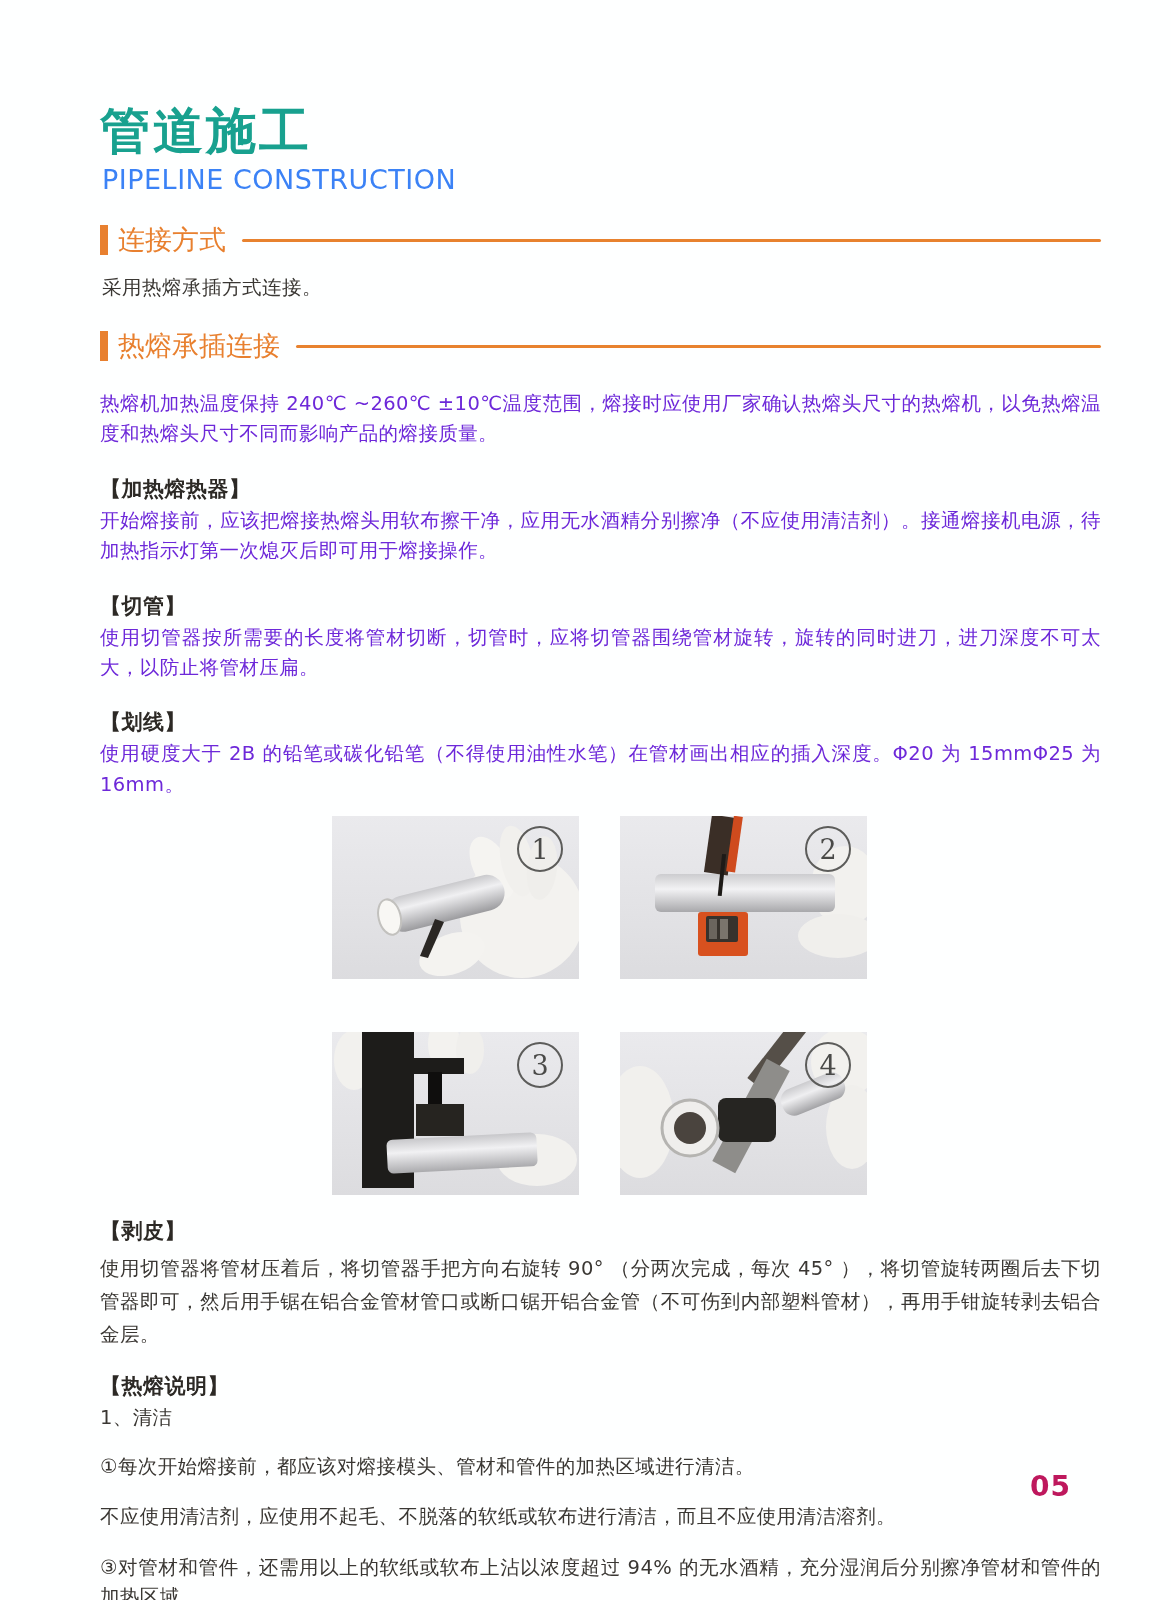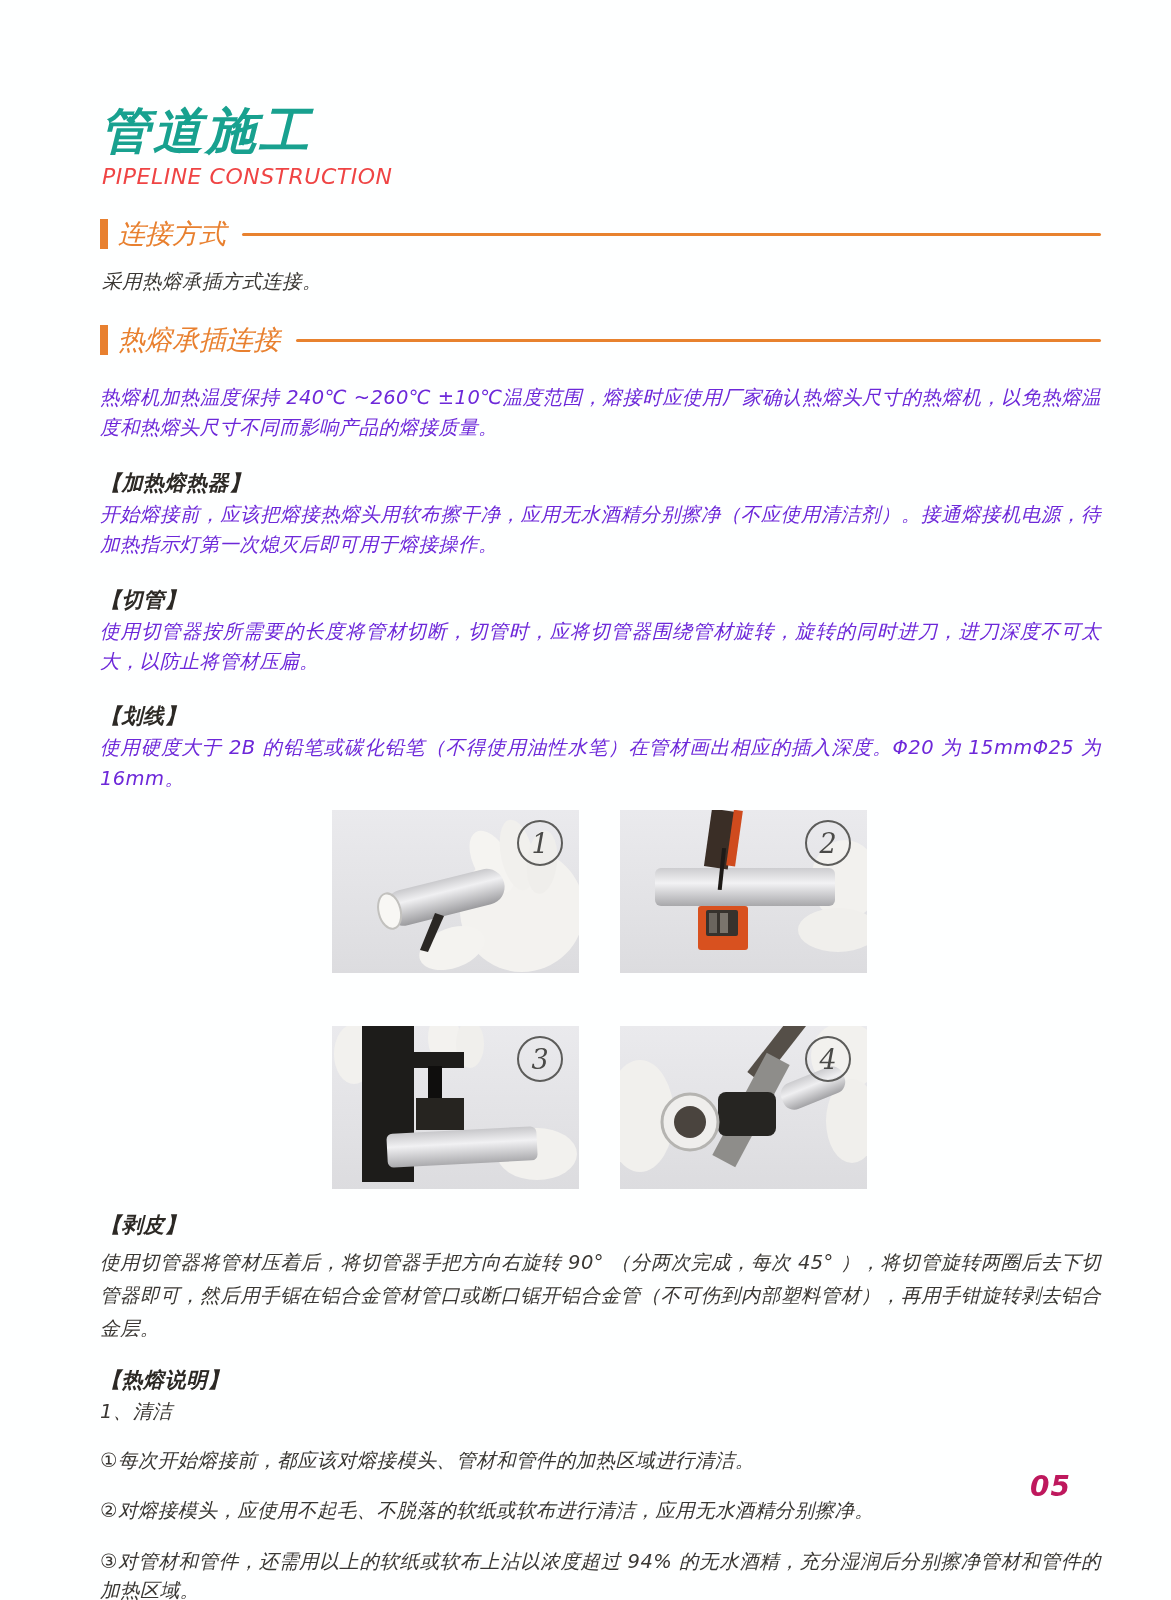--- a/index.html
+++ b/index.html
@@ -1,21 +1,21 @@
 <!DOCTYPE html>
 <html><head>
 <meta charset="utf-8">
 <style>
   html,body { margin:0; padding:0; background:#ffffff; }
   body { width:1171px; height:1600px; font-family:"DejaVu Sans","Liberation Sans",sans-serif; }
-  .page { position:relative; width:1171px; height:1600px; background:#feffff; overflow:hidden;font-style:italic; }
+  .page { position:relative; width:1171px; height:1600px; background:#feffff; overflow:hidden; }
   .content { padding:104px 70px 0 100px; }
 
   .title-cn { color:#18a18f; font-size:50px; font-weight:700; margin:0; letter-spacing:3px; line-height:1.1; }
-  .title-en { color:#ef4444; font-size:22px; font-weight:400; margin:5px 0 0 2px; letter-spacing:0.5px; }
+  .title-en { color:#3b82f6; font-size:27px; font-weight:400; margin:5px 0 0 2px; letter-spacing:0.5px; }
 
   .sec-header { display:flex; align-items:center; margin-top:27px; }
   .sec-bar { width:8px; height:30px; background:#e8802f; margin-right:10px; flex:0 0 auto; }
   .sec-title { color:#e8802f; font-size:27px; font-weight:500; white-space:nowrap; }
   .sec-line { flex:1 1 auto; height:3px; background:#e8822f; margin-left:16px; border-radius:2px; }
 
   .lead { font-size:19.5px; color:#3a3733; margin:16px 0 0 2px; letter-spacing:0.5px; }
 
   .block { margin-top:25px; }
   .block-title { font-size:21px; font-weight:700; color:#2c2925; letter-spacing:0.5px; }
@@ -186,21 +186,21 @@
 
     <div class="peel-block">
       <div class="block-title">【剥皮】</div>
       <div class="peel-text">使用切管器将管材压着后，将切管器手把方向右旋转 90° （分两次完成，每次 45° ），将切管旋转两圈后去下切管器即可，然后用手锯在铝合金管材管口或断口锯开铝合金管（不可伤到内部塑料管材），再用手钳旋转剥去铝合金层。</div>
     </div>
 
     <div class="fusion-block">
       <div class="block-title">【热熔说明】</div>
       <div class="fusion-sub">1、清洁</div>
       <div class="fusion-item">①每次开始熔接前，都应该对熔接模头、管材和管件的加热区域进行清洁。</div>
-      <div class="fusion-item">②对熔接模头，应使用不起毛、不脱落的软纸或软布进行清洁，应用无水酒精分别擦净。</div>
+      <div class="fusion-item">不应使用清洁剂，应使用不起毛、不脱落的软纸或软布进行清洁，而且不应使用清洁溶剂。</div>
       <div class="fusion-item">③对管材和管件，还需用以上的软纸或软布上沾以浓度超过 94% 的无水酒精，充分湿润后分别擦净管材和管件的加热区域。</div>
       <div class="fusion-item">④产品经清洁后应避免再受工作环境的污染，更不要再用手触及已清洁的区域。</div>
     </div>
 
   </div>
 
   <div class="page-number">05</div>
 </div>
 
 </body></html>

